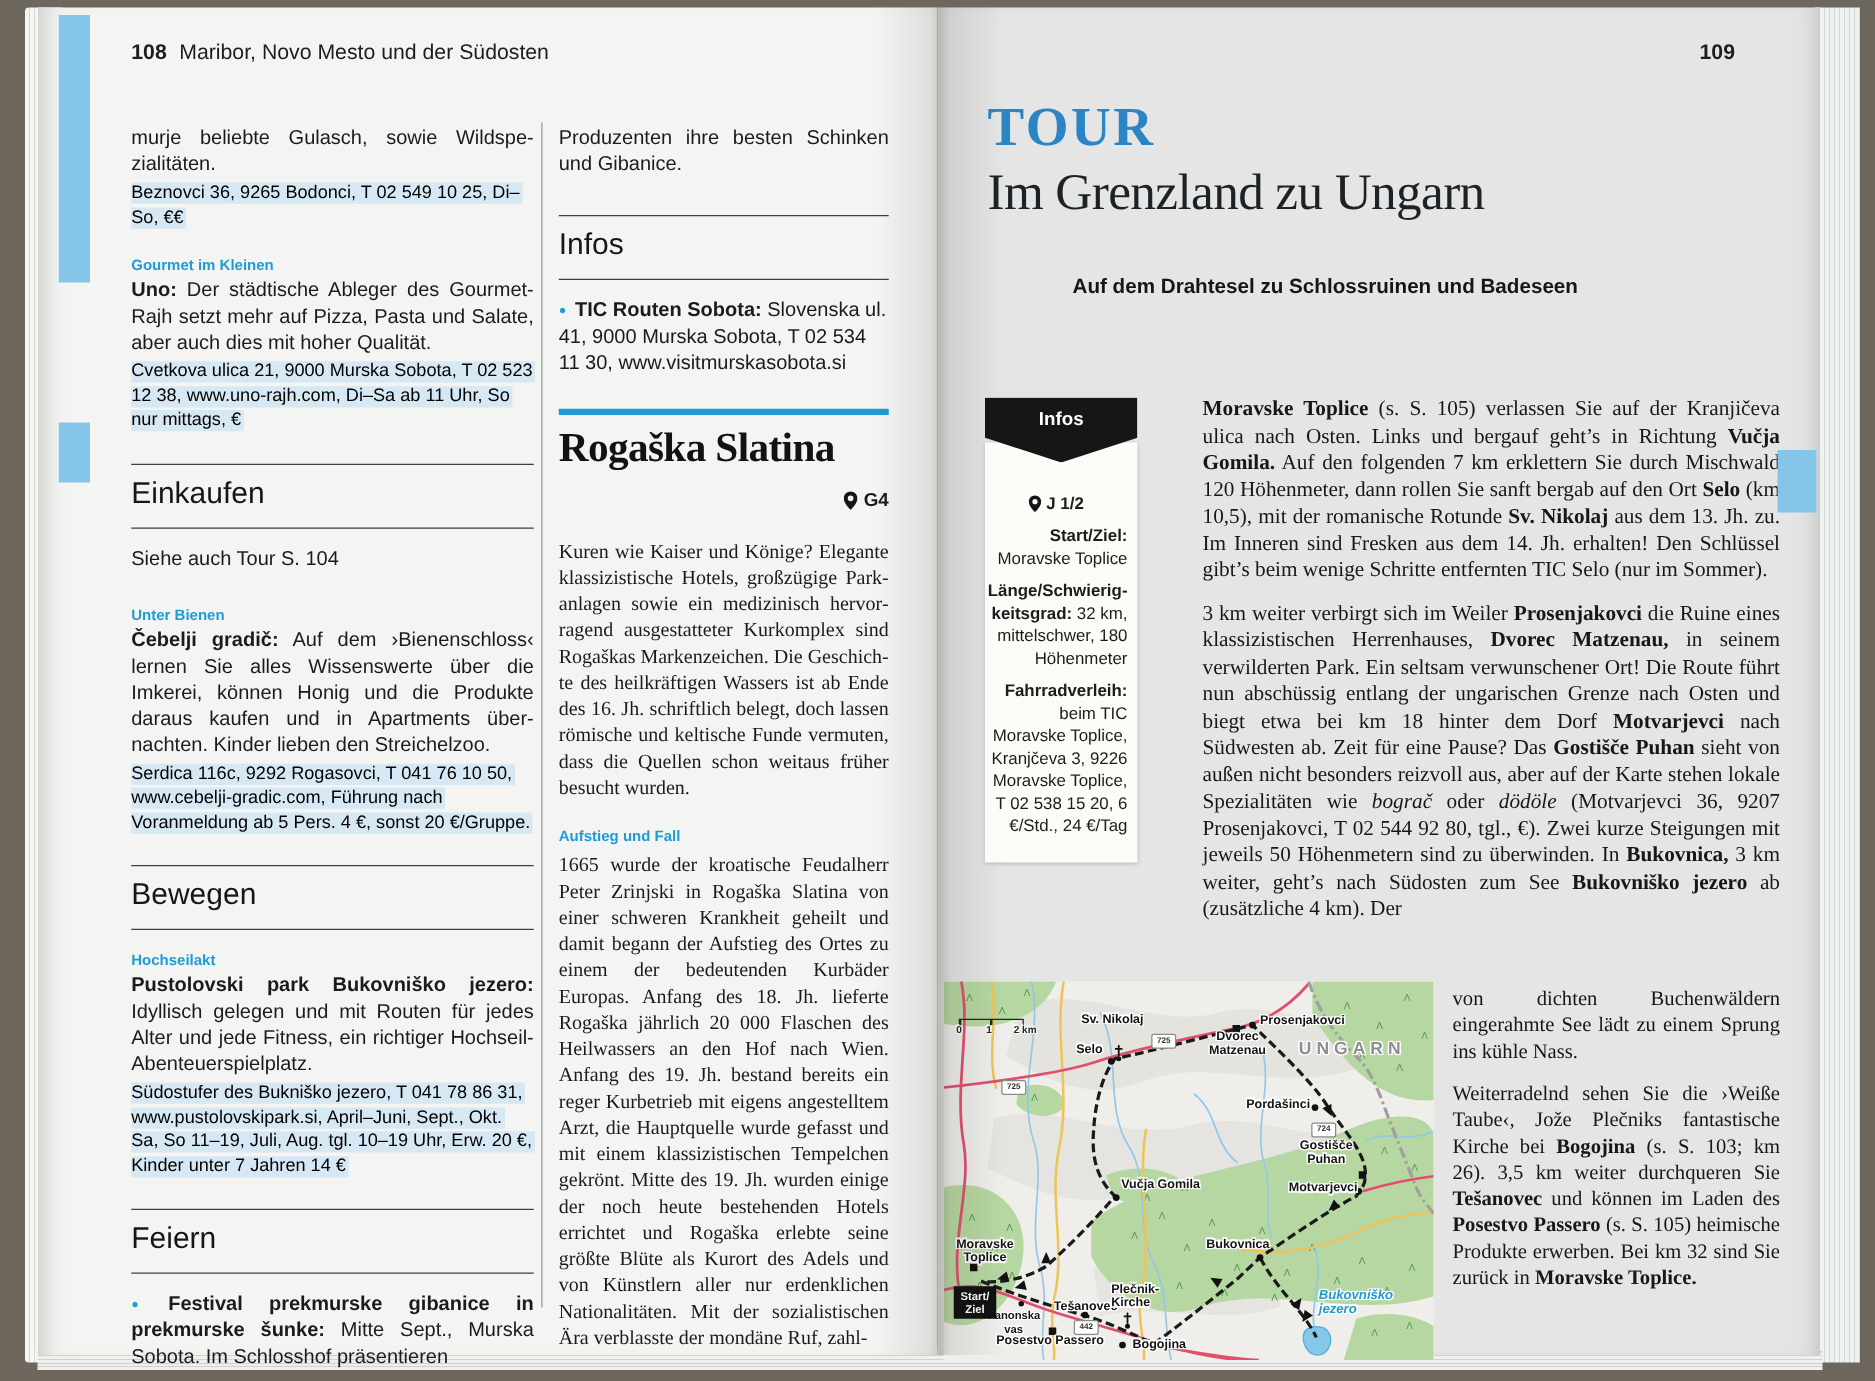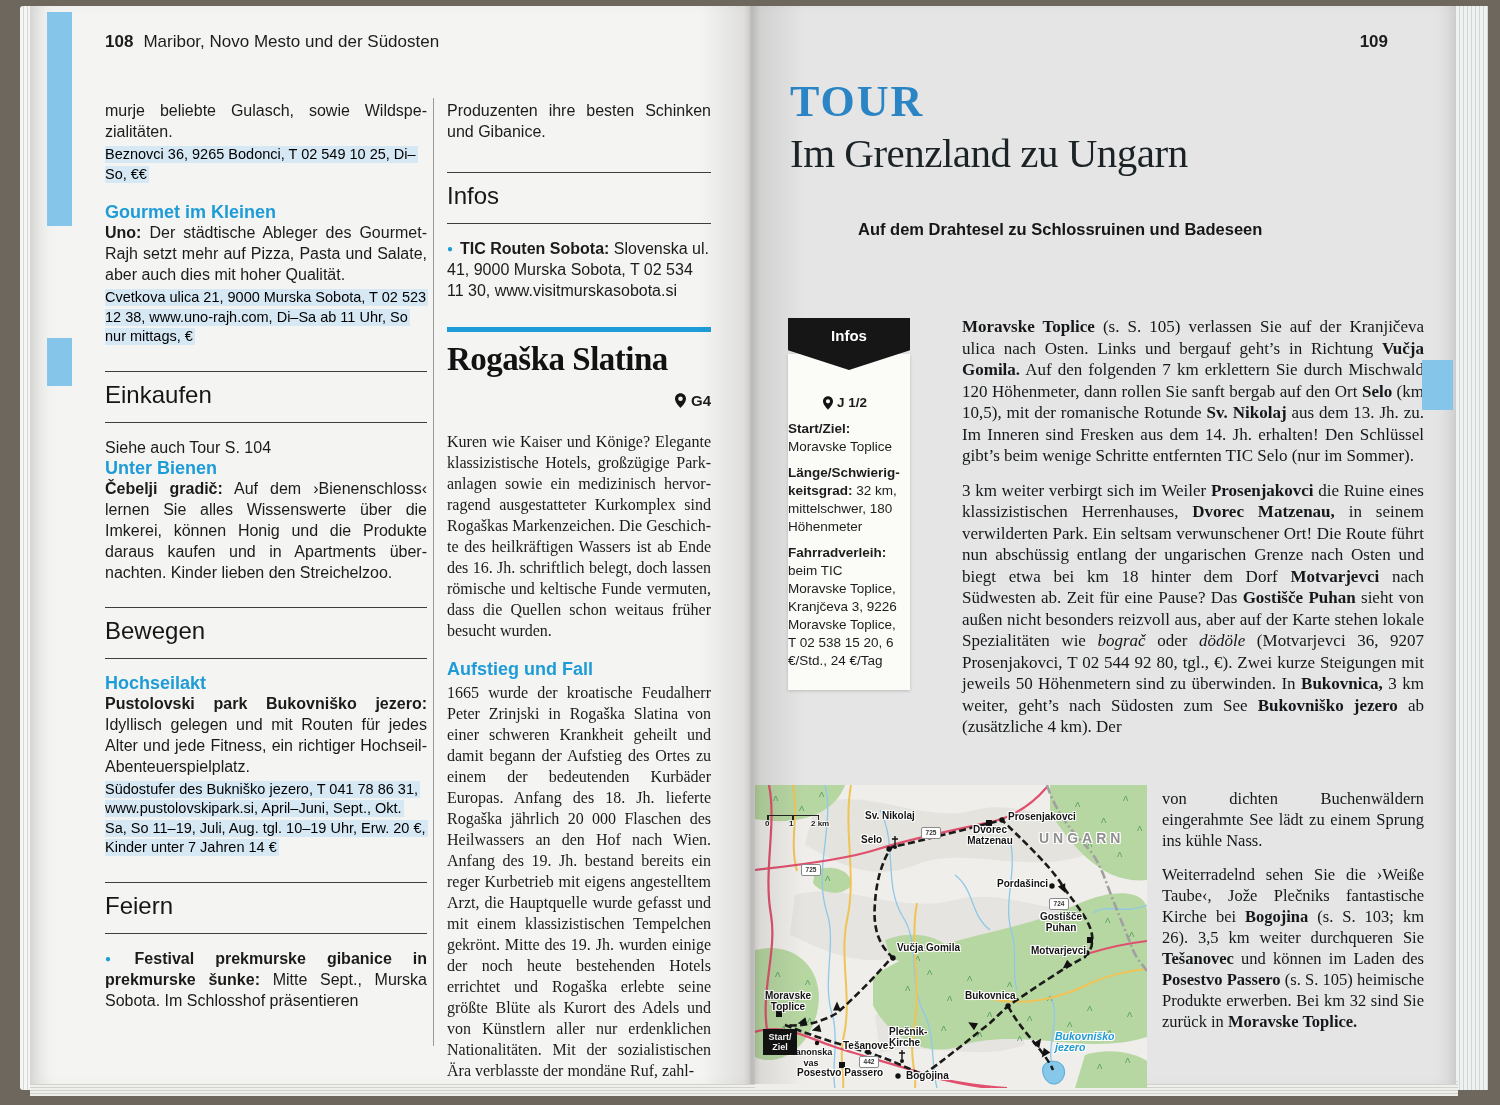--- a/index.html
+++ b/index.html
@@ -20,38 +20,38 @@
   .lp-header{position:absolute;left:75px;top:26px;font-size:17px;color:#1d1d1d;}
   .lp-header b{margin-right:10px;}
   .coldiv{position:absolute;left:403px;top:92px;width:1px;height:948px;background:#9a9a98;}
   .col{position:absolute;top:94px;}
   .col1{left:75px;width:322px;}
   .col2{left:417px;width:264px;}
   .sans{font-size:16px;line-height:21px;text-align:justify;color:#1b1b1b;}
   .serif{font-family:"Liberation Serif", serif;font-size:16px;line-height:21px;text-align:justify;color:#1b1b1b;}
   .contact{font-size:14.5px;line-height:19.5px;margin-top:3px;text-align:left;}
   .contact .hl{background:#d7e8f5;box-decoration-break:clone;-webkit-box-decoration-break:clone;padding:0 2px 1px 0;}
-  .bluehead{color:#1e9cd7;font-weight:bold;font-size:18px;line-height:20px;}
-  .m-t18{margin-top:18px;} .m-t14{margin-top:14px;} .m-t24{}
+  .bluehead{color:#1e9cd7;font-weight:bold;font-size:12px;line-height:20px;}
+  .m-t18{margin-top:18px;} .m-t14{margin-top:14px;} .m-t24{margin-top:24px;}
   .sechead{font-size:24px;font-weight:400;color:#161616;border-top:1px solid #3e3e3e;border-bottom:1px solid #3e3e3e;
            padding:9px 0 13px 0;margin-top:24px;}
   .bullet-entry::before{content:"●";color:#1e9cd7;font-size:10px;vertical-align:2px;margin-right:7px;}
   .bluerule{height:5px;background:#1e9cd7;margin-top:26px;}
   .place-title{font-family:"Liberation Serif", serif;font-weight:bold;font-size:33px;color:#121212;margin-top:9px;letter-spacing:-.5px;}
   .gridref{display:flex;justify-content:flex-end;align-items:center;gap:5px;margin-top:14px;font-weight:bold;font-size:15px;color:#1b1b1b;}
   
   .rp-pageno{position:absolute;right:68px;top:26px;font-weight:bold;font-size:17px;color:#1d1d1d;}
   .tour-head{position:absolute;left:40px;top:70px;width:560px;text-align:left;}
   .tour-label{font-family:"Liberation Serif", serif;font-weight:bold;font-size:44px;color:#2b85c4;letter-spacing:2px;}
   .tour-title{font-family:"Liberation Serif", serif;font-size:41px;color:#1c2326;margin-top:2px;letter-spacing:-.5px;}
   .tour-sub{position:absolute;left:108px;top:214px;font-weight:bold;font-size:16.5px;color:#161616;}
   .infobox{position:absolute;left:38px;top:312px;width:122px;}
   .info-banner{position:relative;background:#161616;height:52px;clip-path:polygon(0 0,100% 0,100% 62%,50% 100%,0 62%);
                color:#fff;font-weight:bold;font-size:15px;text-align:center;padding-top:9px;box-sizing:border-box;z-index:2;}
-  .info-card{position:relative;background:#fbfbf8;margin-top:-16px;padding:40px 8px 20px 0;text-align:left;
+  .info-card{position:relative;background:#fbfbf8;margin-top:-16px;padding:40px 8px 20px 0;text-align:right;
              font-size:13.5px;line-height:18px;color:#1c1c1c;box-shadow:0 1px 3px rgba(0,0,0,.18);z-index:1;}
   .info-card .blk{margin-top:8px;}
   .pinrow{display:flex;justify-content:center;align-items:center;gap:4px;font-weight:bold;}
   .tour-text{position:absolute;left:212px;top:310px;width:462px;font-family:"Liberation Serif", serif;
              font-size:17px;line-height:21.5px;text-align:justify;color:#14181a;}
   .tour-text p{margin:0 0 13px 0;}
   .tour-side{position:absolute;left:412px;top:782px;width:262px;font-family:"Liberation Serif", serif;
              font-size:16.5px;line-height:21px;text-align:justify;color:#14181a;}
   .tour-side p{margin:0 0 13px 0;}
   
@@ -90,20 +90,21 @@
     <div class="col col1">
       <div class="sans">murje beliebte Gulasch, sowie Wildspe­zialitäten.</div>
       <div class="contact"><span class="hl">Beznovci 36, 9265 Bodonci, T 02 549 10 25, Di–So, €€</span></div>
       <div class="bluehead m-t18">Gourmet im Kleinen</div>
       <div class="sans"><b>Uno:</b> Der städtische Ableger des Gour­met-Rajh setzt mehr auf Pizza, Pasta und Salate, aber auch dies mit hoher Qualität.</div>
       <div class="contact"><span class="hl">Cvetkova ulica 21, 9000 Murska Sobota, T 02 523 12 38, www.uno-rajh.com, Di–Sa ab 11 Uhr, So nur mittags, €</span></div>
       <div class="sechead">Einkaufen</div>
       <div class="sans m-t14" style="text-align:left;">Siehe auch Tour S. 104</div>
       <div class="bluehead m-t24">Unter Bienen</div>
       <div class="sans"><b>Čebelji gradič:</b> Auf dem ›Bienenschloss‹ lernen Sie alles Wissenswerte über die Imkerei, können Honig und die Produkte daraus kaufen und in Apartments über­nachten. Kinder lieben den Streichelzoo.</div>
+      <div class="contact"><span class="hl">Serdica 116c, 9292 Rogasovci, T 041 76 10 50, www.cebelji-gradic.com, Führung nach Voranmeldung ab 5 Pers. 4 €, sonst 20 €/Gruppe.</span></div>
       <div class="sechead">Bewegen</div>
       <div class="bluehead m-t14">Hochseilakt</div>
       <div class="sans"><b>Pustolovski park Bukovniško je­zero:</b> Idyllisch gelegen und mit Routen für jedes Alter und jede Fitness, ein richtiger Hochseil-Abenteuerspielplatz.</div>
       <div class="contact"><span class="hl">Südostufer des Bukniško jezero, T 041 78 86 31, www.pustolovskipark.si, April–Juni, Sept., Okt. Sa, So 11–19, Juli, Aug. tgl. 10–19 Uhr, Erw. 20 €, Kinder unter 7 Jahren 14 €</span></div>
       <div class="sechead">Feiern</div>
       <div class="sans m-t14 bullet-entry"><b>Festival prekmurske gibanice in prekmurske šunke:</b> Mitte Sept., Murs­ka Sobota. Im Schlosshof präsentieren</div>
     </div>
 
     <div class="col col2">
       <div class="sans">Produzenten ihre besten Schinken und Gibanice.</div>

